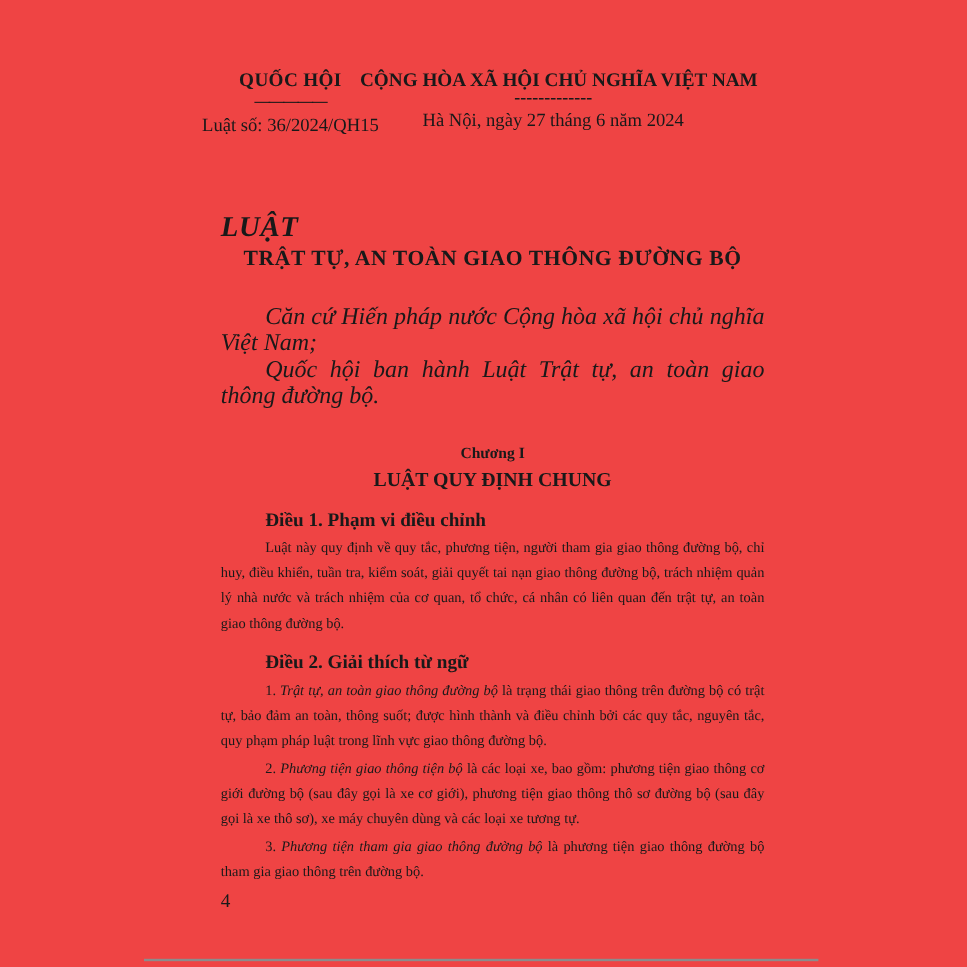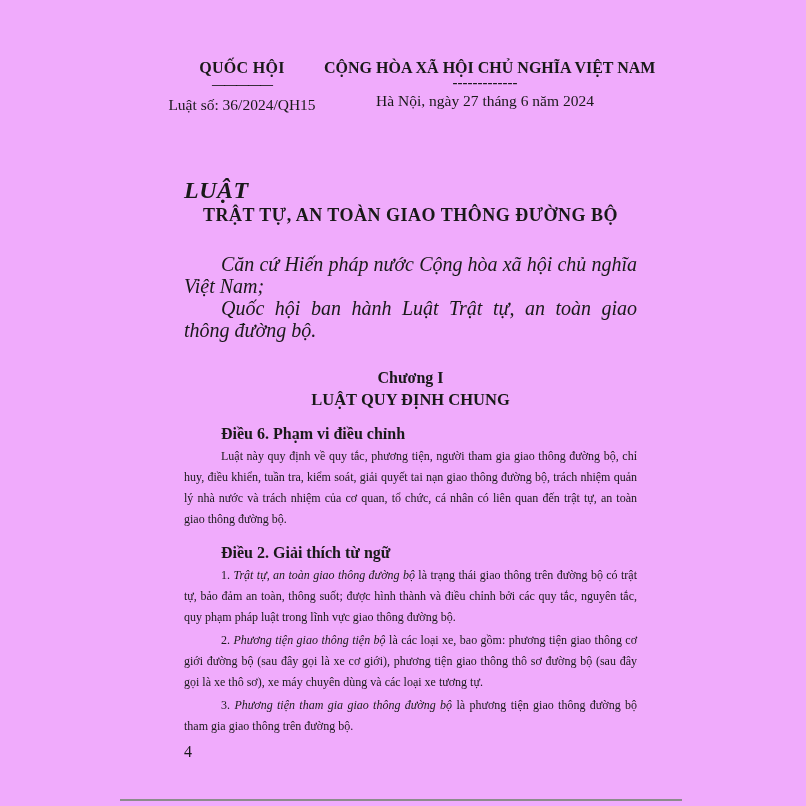--- a/index.html
+++ b/index.html
@@ -1,20 +1,20 @@
 <!DOCTYPE html>
 <html lang="vi"><head>
 <meta charset="utf-8">
 <style>
   html, body { margin: 0; padding: 0; background: #ffffff; }
   .page {
     position: relative;
     width: 806px;
     height: 806px;
-    background: #f0abfc;
+    background: #ef4444;
     color: #191919;
     font-family: "Liberation Serif", "DejaVu Serif", serif;
     overflow: hidden;
   }
 
   
   .header-left {
     position: absolute;
     left: 166px; top: 58px;
     width: 152px;
@@ -35,21 +35,21 @@
   }
   .doc-no {
     font-size: 15.5px;
     line-height: 19px;
     margin-top: 7px;
     white-space: nowrap;
   }
 
   .header-right {
     position: absolute;
-    left: 324px; top: 58px;
+    left: 300px; top: 58px;
     width: 322px;
     text-align: center;
   }
   .country-name {
     font-weight: bold;
     font-size: 16px;
     line-height: 19px;
     white-space: nowrap;
   }
   .motto {
@@ -98,21 +98,21 @@
     font-size: 20px;
     line-height: 22px;
     text-indent: 37px;
     text-align: justify;
   }
   .chapter {
     margin-top: 26px;
     text-align: center;
     font-weight: bold;
   }
-  .chapter-label { font-size: 16px; line-height: 22px; margin-top: 20px; }
+  .chapter-label { font-size: 13px; line-height: 22px; margin-top: 20px; }
   .chapter-title { font-size: 16.5px; line-height: 22px; }
 
   .article-heading {
     margin: 12px 0 0 0;
     font-weight: bold;
     font-size: 16px;
     line-height: 21px;
     text-indent: 37px;
   }
   .body-para {
@@ -162,21 +162,21 @@
       <p>Căn cứ Hiến pháp nước Cộng hòa xã hội chủ nghĩa Việt Nam;</p>
       <p>Quốc hội ban hành Luật Trật tự, an toàn giao thông đường bộ.</p>
     </div>
 
     <div class="chapter">
       <div class="chapter-label">Chương I</div>
       <div class="chapter-title">LUẬT QUY ĐỊNH CHUNG</div>
     </div>
 
     <div id="articles">
-        <p class="article-heading">Điều 6. Phạm vi điều chỉnh</p>
+        <p class="article-heading">Điều 1. Phạm vi điều chỉnh</p>
         <p class="body-para"><span>Luật này quy định về quy tắc, phương tiện, người tham gia giao thông đường bộ, chỉ huy, điều khiển, tuần tra, kiểm soát, giải quyết tai nạn giao thông đường bộ, trách nhiệm quản lý nhà nước và trách nhiệm của cơ quan, tổ chức, cá nhân có liên quan đến trật tự, an toàn giao thông đường bộ.</span></p>
         <p class="article-heading">Điều 2. Giải thích từ ngữ</p>
         <p class="body-para"><span>1. </span><span class="it">Trật tự, an toàn giao thông đường bộ</span><span> là trạng thái giao thông trên đường bộ có trật tự, bảo đảm an toàn, thông suốt; được hình thành và điều chỉnh bởi các quy tắc, nguyên tắc, quy phạm pháp luật trong lĩnh vực giao thông đường bộ.</span></p>
         <p class="body-para"><span>2. </span><span class="it">Phương tiện giao thông tiện bộ</span><span> là các loại xe, bao gồm: phương tiện giao thông cơ giới đường bộ (sau đây gọi là xe cơ giới), phương tiện giao thông thô sơ đường bộ (sau đây gọi là xe thô sơ), xe máy chuyên dùng và các loại xe tương tự.</span></p>
         <p class="body-para"><span>3. </span><span class="it">Phương tiện tham gia giao thông đường bộ</span><span> là phương tiện giao thông đường bộ tham gia giao thông trên đường bộ.</span></p>
       </div>
 
     <p class="page-number">4</p>
   </div>
 

